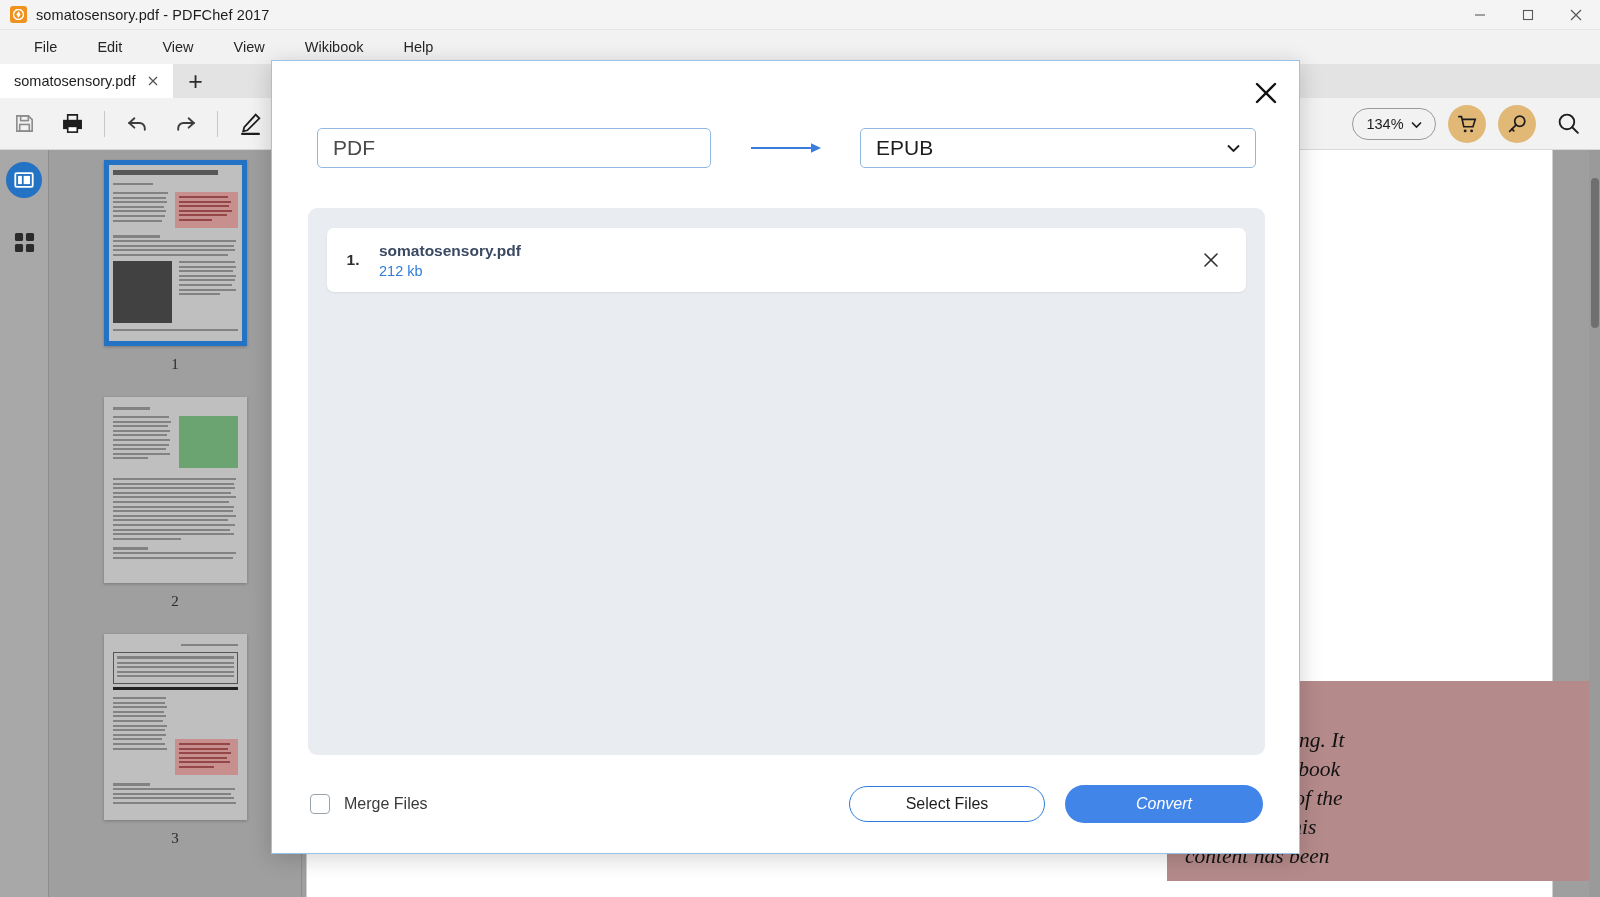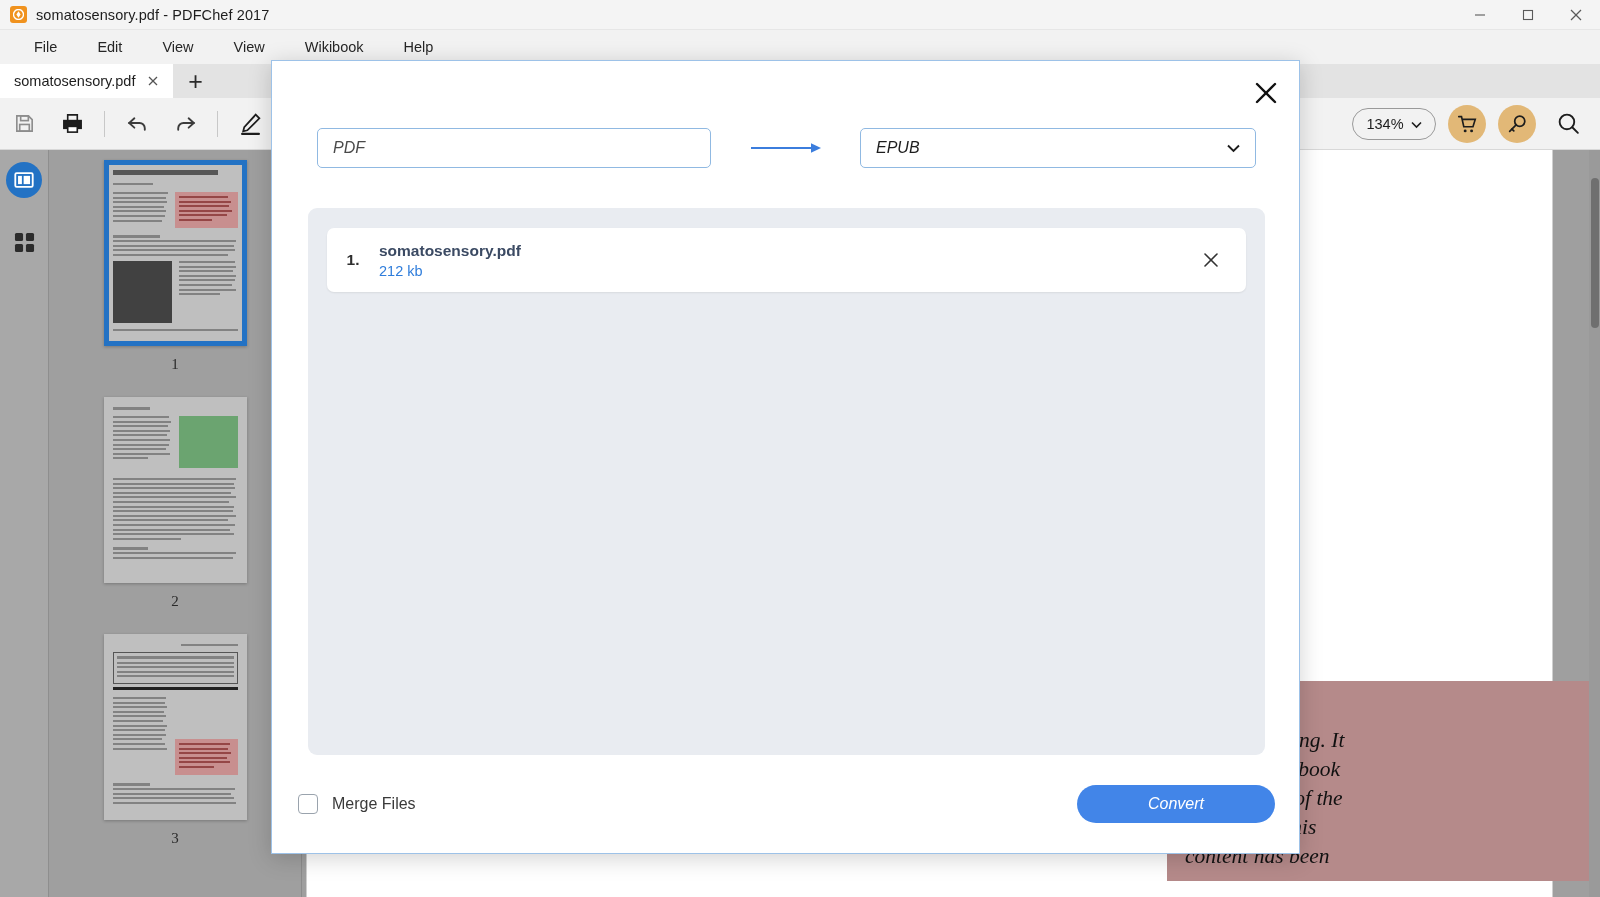--- a/index.html
+++ b/index.html
@@ -241,21 +241,21 @@
     width: 939px; height: 40px;
     display: flex; align-items: center;
   }
   .format-box {
     width: 394px; height: 40px;
     border: 1px solid #90b9e2; border-radius: 5px;
     display: flex; align-items: center;
     padding: 0 15px;
     background: #fff;
   }
-  .format-box .val { font-size: 16px; color: #4a4a4a; font-style: italic; }
+  .format-box .val { font-size: 21px; color: #4a4a4a; }
   .format-box.select { justify-content: space-between; width: 396px; }
   .format-box.select .val { color: #1d1d1d; }
   .arrow-gap {
     flex: 1; display: flex; align-items: center; justify-content: center;
   }
 
   .file-list {
     position: absolute; left: 36px; top: 147px;
     width: 957px; height: 547px;
     background: #e9ecf1;
@@ -280,21 +280,21 @@
     margin-left: auto; margin-right: 22px;
     width: 26px; height: 26px;
     display: flex; align-items: center; justify-content: center;
     color: #333;
   }
 
   .modal-footer {
     position: absolute; left: 0; bottom: 28px;
     width: 1029px; height: 42px;
     display: flex; align-items: center;
-    padding: 0 26px;
+    padding: 0 38px;
   }
   .merge-group { display: flex; align-items: center; gap: 14px; }
   .checkbox {
     width: 20px; height: 20px;
     border: 1.6px solid #9aa3ad; border-radius: 4px;
     background: #fff;
   }
   .merge-label { font-size: 16px; color: #3a3a3a; }
   .footer-spacer { flex: 1; }
   .btn-secondary {
@@ -654,18 +654,19 @@
         </div>
       </div>
     </div>
 
     <div class="modal-footer">
       <div class="merge-group">
         <div class="checkbox"></div>
         <span class="merge-label">Merge Files</span>
       </div>
       <div class="footer-spacer"></div>
+      <div class="btn-secondary">Select Files</div>
       <div class="btn-primary">Convert</div>
     </div>
 
   </div>
 
 </div>
 
 </body></html>

